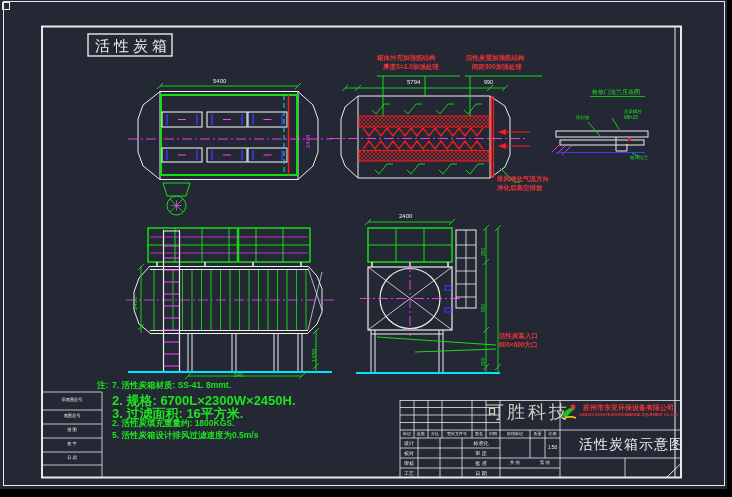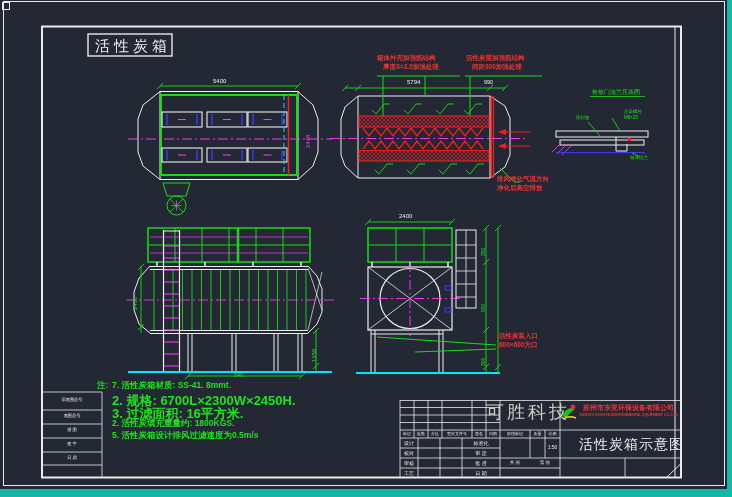--- a/index.html
+++ b/index.html
@@ -1,16 +1,16 @@
 <!DOCTYPE html>
 <html><head>
 <meta charset="utf-8">
 <style>
   html,body{margin:0;padding:0;background:#888;}
-  .screen{position:relative;width:732px;height:497px;background:#14b8a6;overflow:hidden;
+  .screen{position:relative;width:732px;height:497px;background:#000000;overflow:hidden;
           font-family:"Liberation Sans",sans-serif;}
   .canvas{position:absolute;left:0;top:0;width:727px;height:489px;background:#232834;}
   svg{position:absolute;left:0;top:0;}
   .t{position:absolute;line-height:1;white-space:nowrap;z-index:3;}
   .wht{color:#ededed}
   .grn{color:#1de41d}
   .red{color:#f23434;font-weight:bold}
   .mag{color:#ff3cff}
   .b{font-weight:bold}
   .c{text-align:center}

